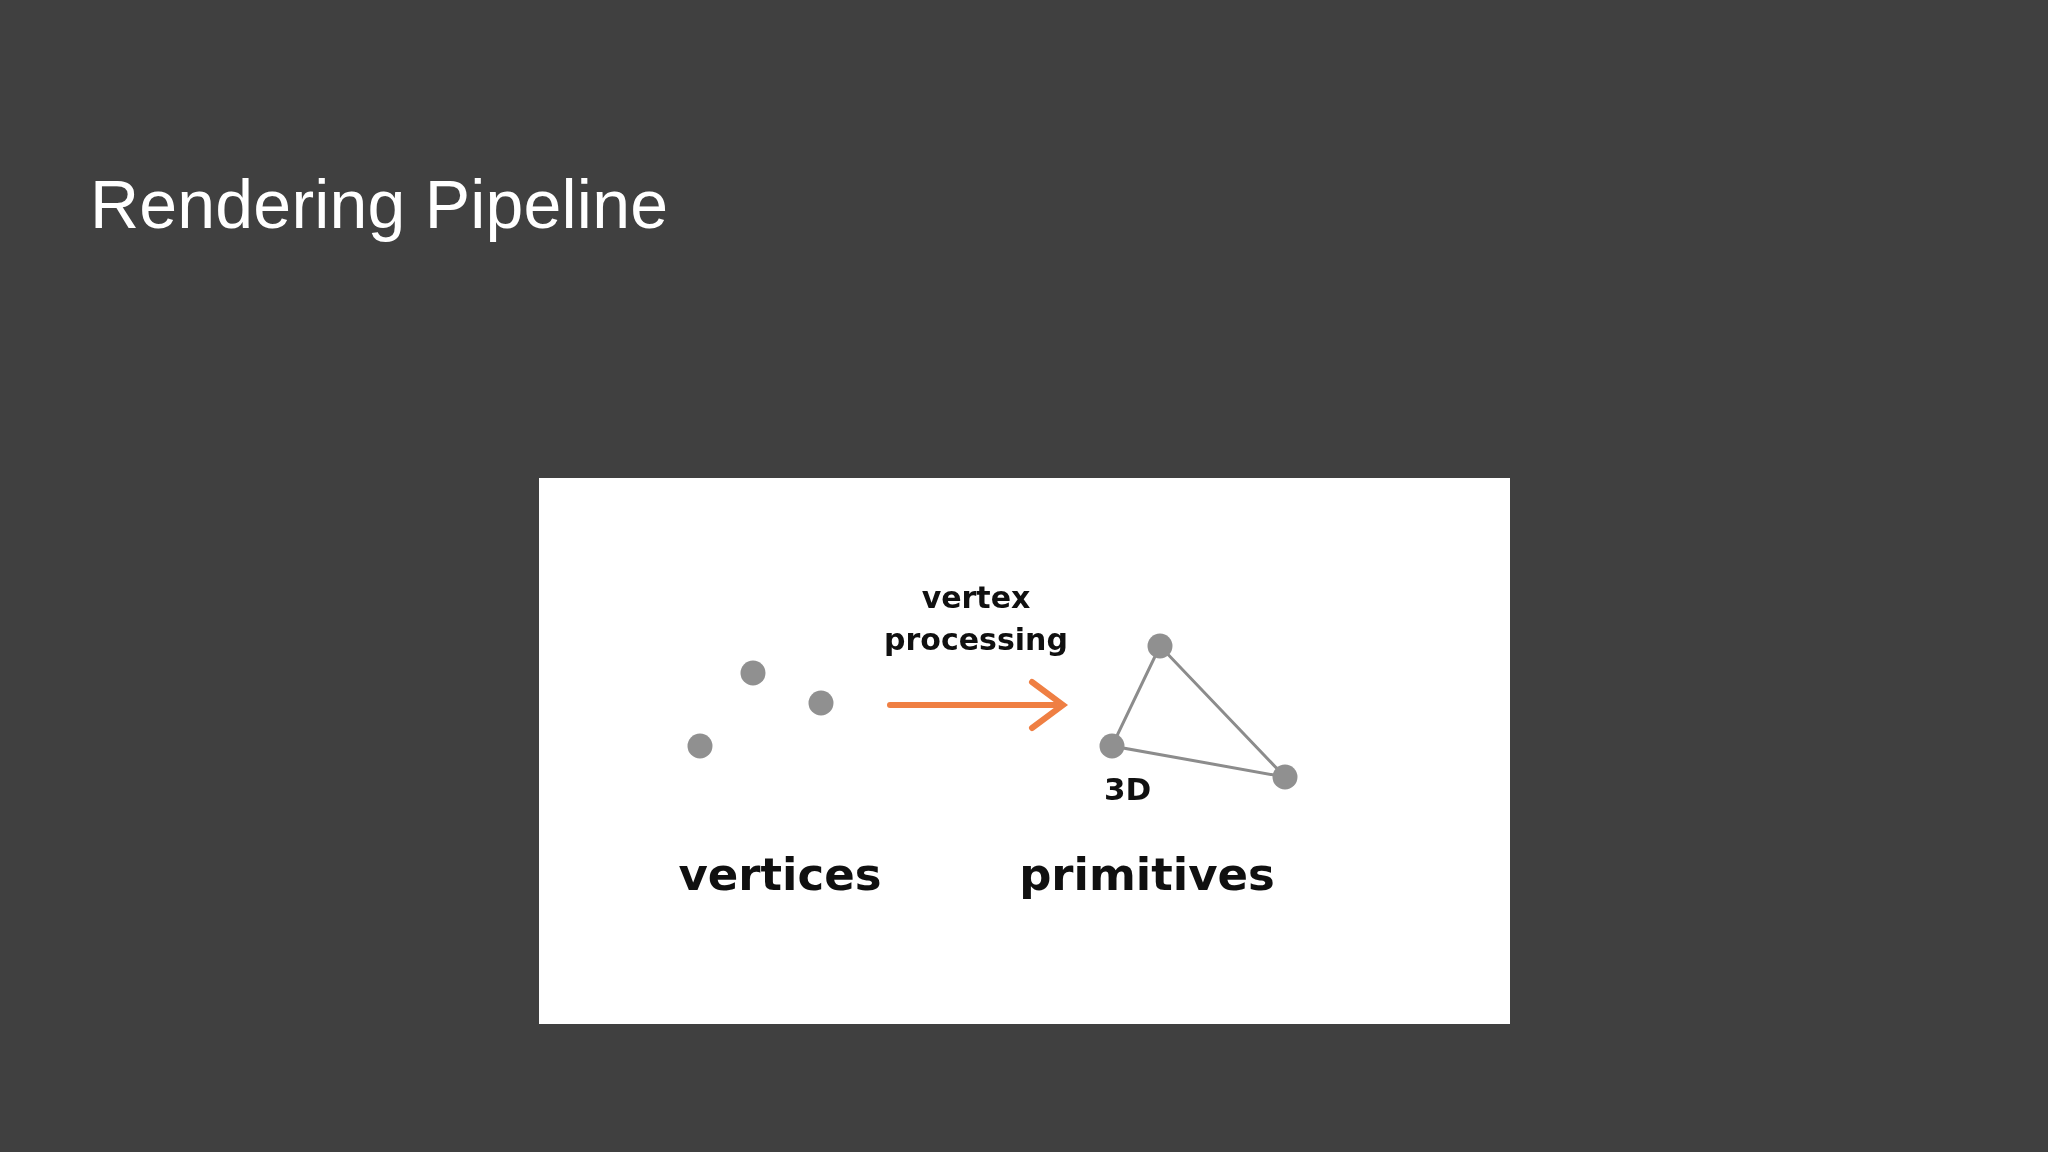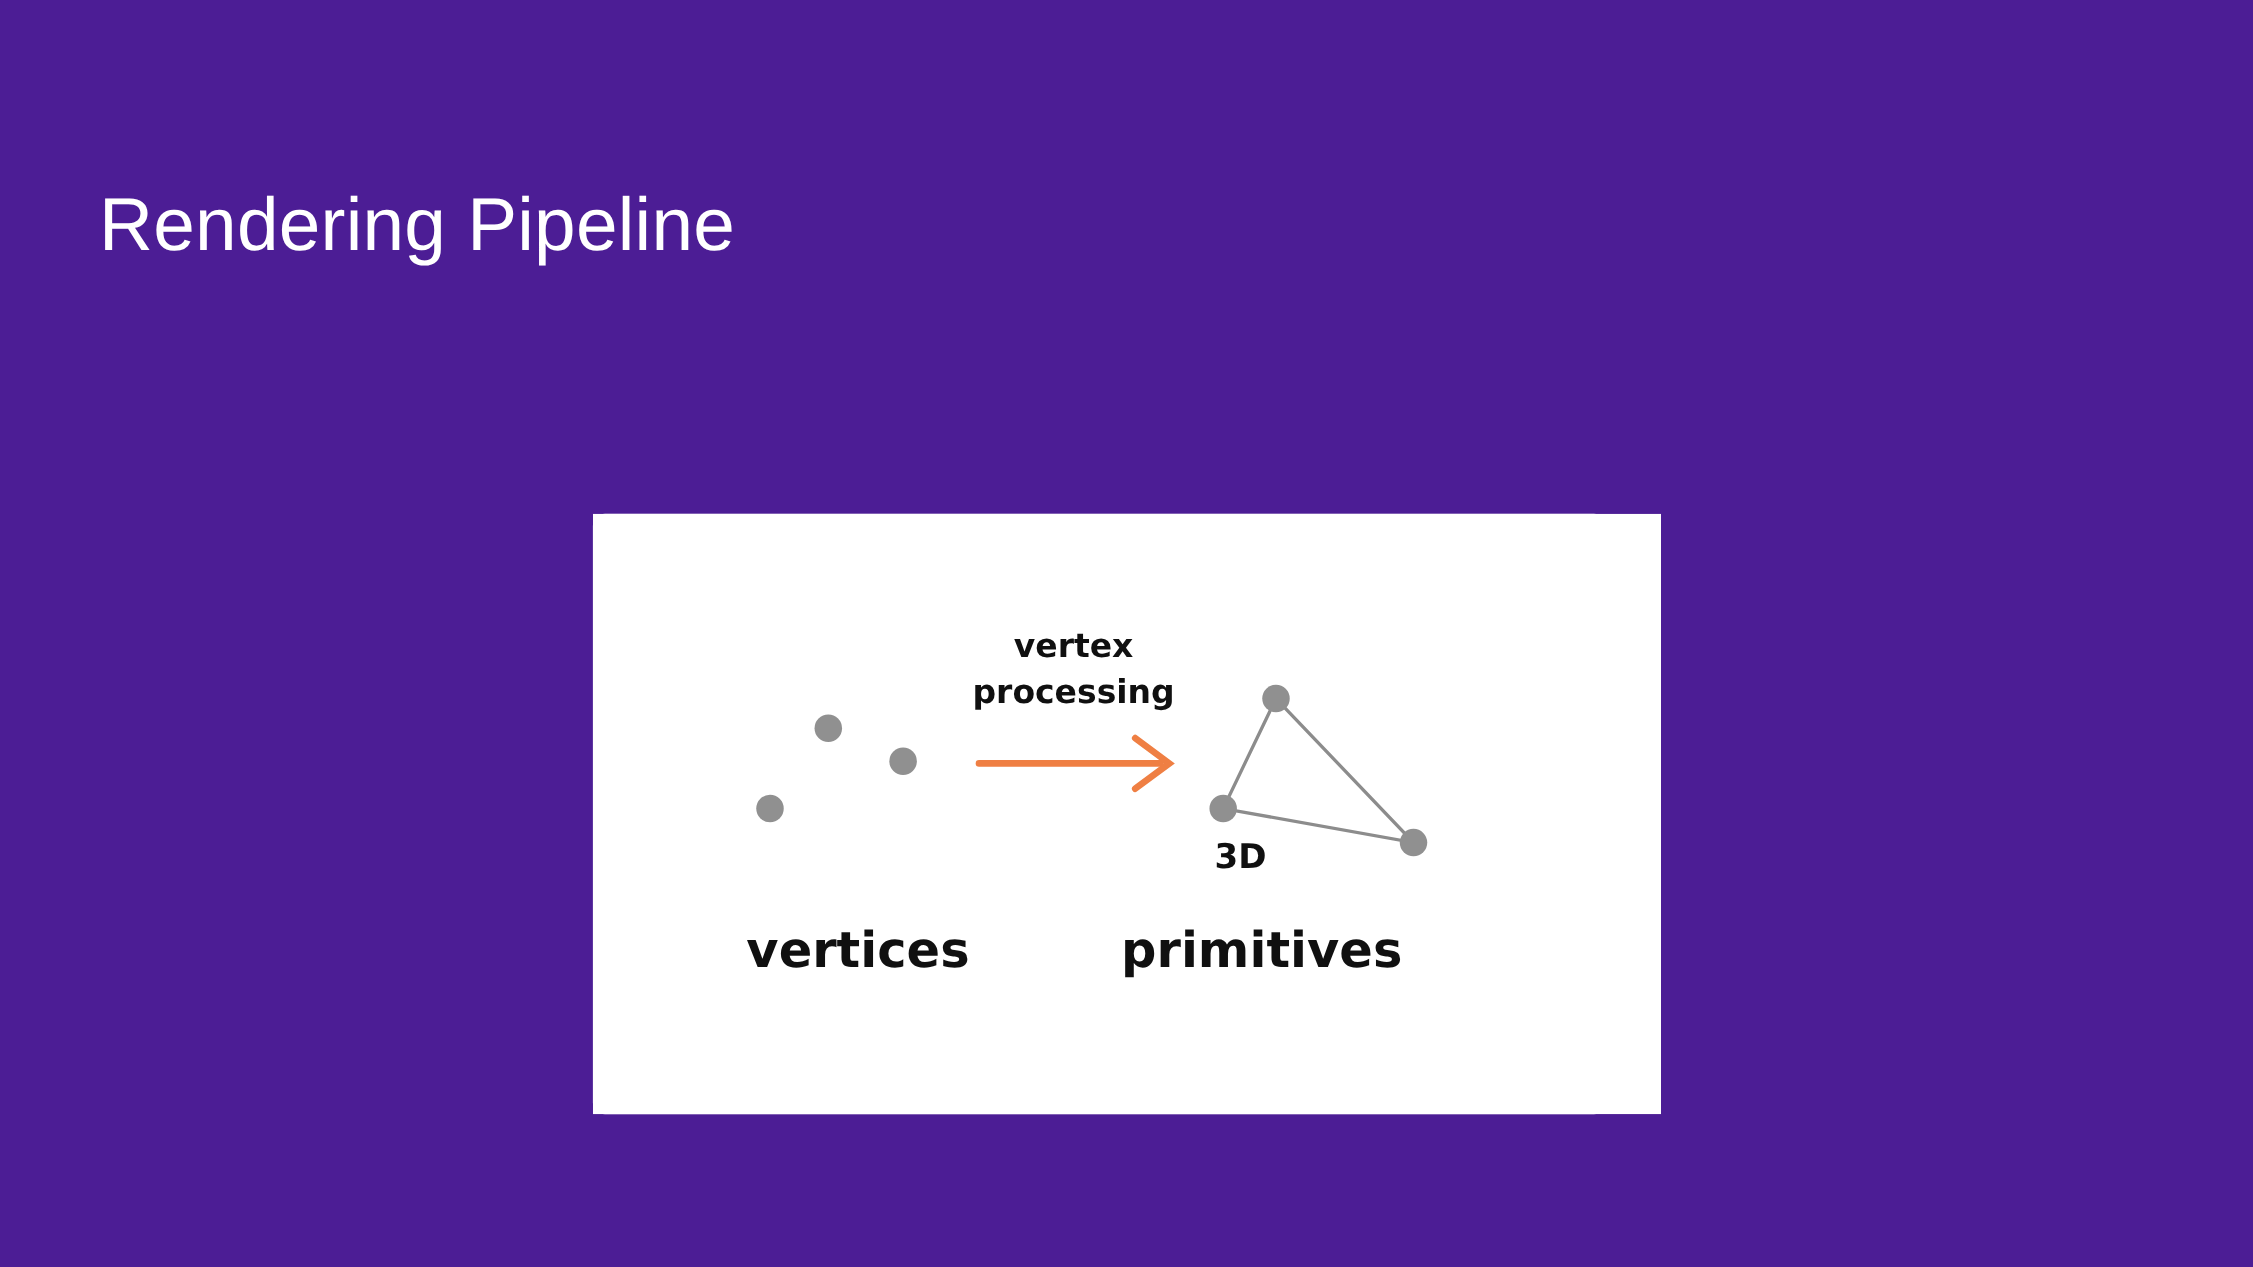--- a/index.html
+++ b/index.html
@@ -8,21 +8,21 @@
     padding: 0;
     background: #1b1b1b;
   }
   body {
     font-family: "Liberation Sans", sans-serif;
   }
   .slide {
     position: relative;
     width: 2048px;
     height: 1152px;
-    background: #4c1d95;
+    background: #404040;
     overflow: hidden;
   }
 
   
   .slide-title {
     position: absolute;
     left: 90px;
     top: 124px;
     font-family: "Liberation Sans", sans-serif;
     font-size: 68px;
@@ -42,21 +42,21 @@
     line-height: 1.0;
     color: #b2b2b2;
     letter-spacing: 0.2px;
     white-space: nowrap;
   }
 
   
   .figure-panel {
     position: absolute;
     left: 539px;
-    top: 467px;
+    top: 478px;
     width: 921px;
     height: 546px;
     background: #ffffff;
     border-radius: 11px;
   }
   .figure-svg {
     display: block;
     width: 971px;
     height: 546px;
   }

